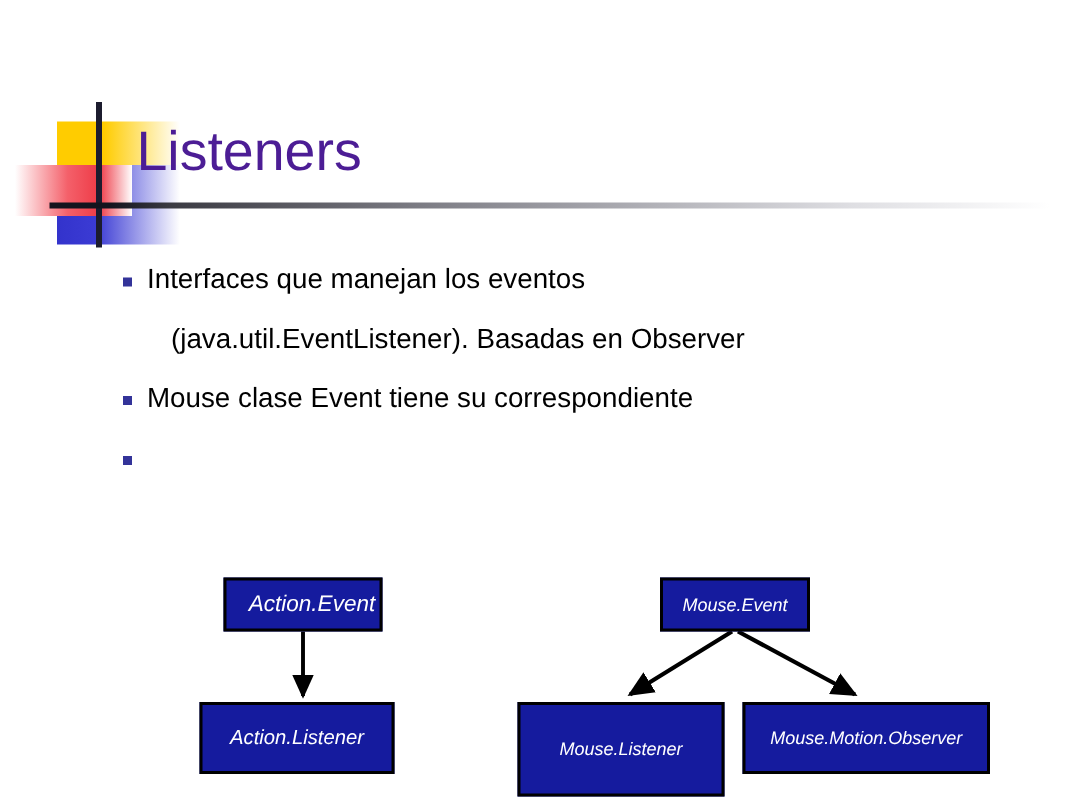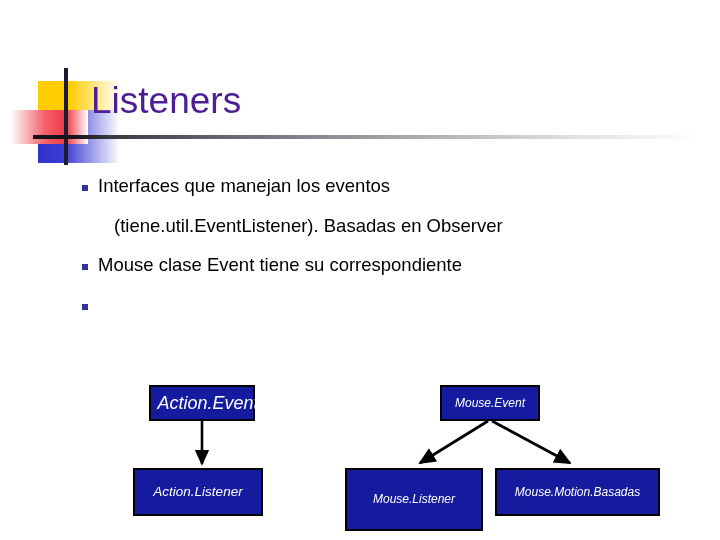--- a/index.html
+++ b/index.html
@@ -145,21 +145,21 @@
     display: flex;
     align-items: center;
     justify-content: center;
     text-align: center;
     pointer-events: auto;
     line-height: 1.05;
   }
   .node-action-event {
     left: 149px; top: 385px;
     width: 106px; height: 36px;
-    font-size: 18px;
+    font-size: 15px;
     padding-left: 12px;
   }
   .node-action-listener {
     left: 133px; top: 468px;
     width: 130px; height: 48px;
     font-size: 13.5px;
   }
   .node-mouse-event {
     left: 440px; top: 385px;
     width: 100px; height: 36px;
@@ -195,21 +195,21 @@
   </div>
 
   <div class="title">Listeners</div>
 
   <div class="body-block">
     <div class="line bulleted sp-1">
       <span class="bullet-marker"></span>
       <span>Interfaces que manejan los eventos</span>
     </div>
     <div class="line sub sp-2">
-      <span>(tiene.util.EventListener). Basadas en Observer</span>
+      <span>(java.util.EventListener). Basadas en Observer</span>
     </div>
     <div class="line bulleted sp-2">
       <span class="bullet-marker"></span>
       <span>Mouse clase Event tiene su correspondiente</span>
     </div>
     <div class="line bulleted sp-2">
       <span class="bullet-marker"></span>
     </div>
   </div>
 
@@ -223,16 +223,16 @@
       </defs>
       <line x1="202" y1="421" x2="202" y2="464" stroke="#000000" stroke-width="2.6" marker-end="url(#arrowhead)"></line>
       <line x1="488" y1="421" x2="420" y2="463" stroke="#000000" stroke-width="2.8" marker-end="url(#arrowhead)"></line>
       <line x1="492" y1="421" x2="570" y2="463" stroke="#000000" stroke-width="2.8" marker-end="url(#arrowhead)"></line>
     </svg>
 
     <div class="node node-action-event">Action.Event</div>
     <div class="node node-mouse-event">Mouse.Event</div>
     <div class="node node-action-listener">Action.Listener</div>
     <div class="node node-mouse-listener">Mouse.Listener</div>
-    <div class="node node-mouse-motion-listener">Mouse.Motion.Basadas</div>
+    <div class="node node-mouse-motion-listener">Mouse.Motion.Observer</div>
   </div>
 
 </div>
 
 </body></html>

